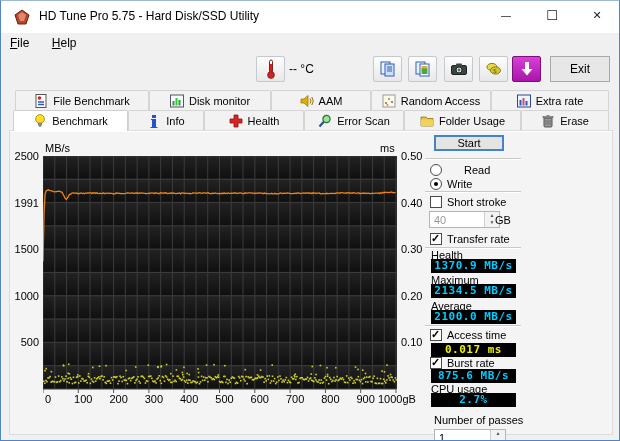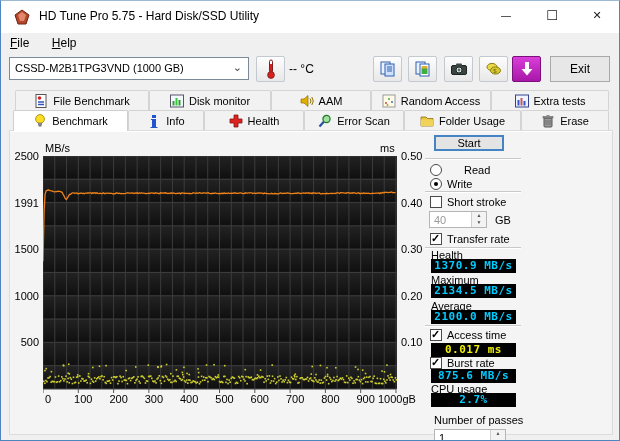--- a/index.html
+++ b/index.html
@@ -79,24 +79,20 @@
     <div class="wctl" style="left:528px;font-size:13px;">☐</div>
     <div class="wctl" style="left:573px;">✕</div>
   </div>
 
   <div id="menubar">
     <span class="menu-item">File</span>
     <span class="menu-item">Help</span>
   </div>
 
   <div id="toolbar">
-    <div id="drive-select">
-      <span>CSSD-M2B1TPG3VND (1000 GB)</span>
-      <span id="drive-chevron">⌄</span>
-    </div>
     <div class="tbtn" style="left:255px;">
       <svg width="8" height="20" viewBox="0 0 8 20">
         <rect x="2.5" y="1" width="3" height="13" rx="1.5" fill="#fff" stroke="#7c2020" stroke-width="1"></rect>
         <rect x="3" y="5" width="2" height="9" fill="#d42020"></rect>
         <circle cx="4" cy="16" r="3.4" fill="#d42020" stroke="#7c2020" stroke-width="0.8"></circle>
       </svg>
     </div>
     <span id="temp-label">-- °C</span>
     <div class="tbtn" style="left:372px;">
       <svg width="16" height="16" viewBox="0 0 16 16">
@@ -171,21 +167,21 @@
       </svg>
       <span>Random Access</span>
     </div>
     <div class="tab" style="left:490px;width:118px;">
       <svg class="ticon" viewBox="0 0 14 14">
         <rect x="0.5" y="1" width="13" height="12" fill="#eef4ff" stroke="#334488"></rect>
         <rect x="2.5" y="6" width="2" height="5.5" fill="#3355cc"></rect>
         <rect x="5.5" y="4" width="2" height="7.5" fill="#cc5555"></rect>
         <rect x="8.5" y="7" width="2" height="4.5" fill="#3355cc"></rect>
       </svg>
-      <span>Extra tests</span>
+      <span>Extra rate</span>
     </div>
   </div>
 
   <div id="tabrow2">
     <div class="tab active" style="left:12px;width:115px;">
       <svg class="ticon" viewBox="0 0 14 14">
         <circle cx="7" cy="5" r="4.4" fill="#ffdd22" stroke="#a08000" stroke-width="0.8"></circle>
         <rect x="5.2" y="9" width="3.6" height="2" fill="#9a9a9a" stroke="#666" stroke-width="0.5"></rect>
         <rect x="5.7" y="11" width="2.6" height="1.6" fill="#777"></rect>
       </svg>
@@ -707,21 +703,21 @@
   <div class="sep" style="top:157px;"></div>
 
   <span class="radio" style="left:429px;top:163px;"></span>
   <span class="ctl-label" style="left:446px;top:163px;padding-left:17px;">Read</span>
   <span class="radio sel" style="left:429px;top:177px;"></span>
   <span class="ctl-label" style="left:446px;top:177px;">Write</span>
   <div class="sep" style="top:190px;"></div>
 
   <span class="checkbox" style="left:429px;top:195px;"></span>
   <span class="ctl-label" style="left:446px;top:195px;">Short stroke</span>
-  <div class="spin" style="left:428px;top:210px;width:58px;height:17px;">
+  <div class="spin" style="left:428px;top:210px;width:71px;height:17px;">
     <span class="num">40</span>
     <span class="arrows">▲<br>▼</span>
   </div>
   <span class="ctl-label" style="left:494px;top:213px;">GB</span>
 
   <span class="checkbox checked" style="left:429px;top:232px;"></span>
   <span class="ctl-label" style="left:446px;top:232px;">Transfer rate</span>
   <div class="sep" style="top:246px;"></div>
 
   <span class="field-label" style="left:430px;top:248px;">Health</span>

